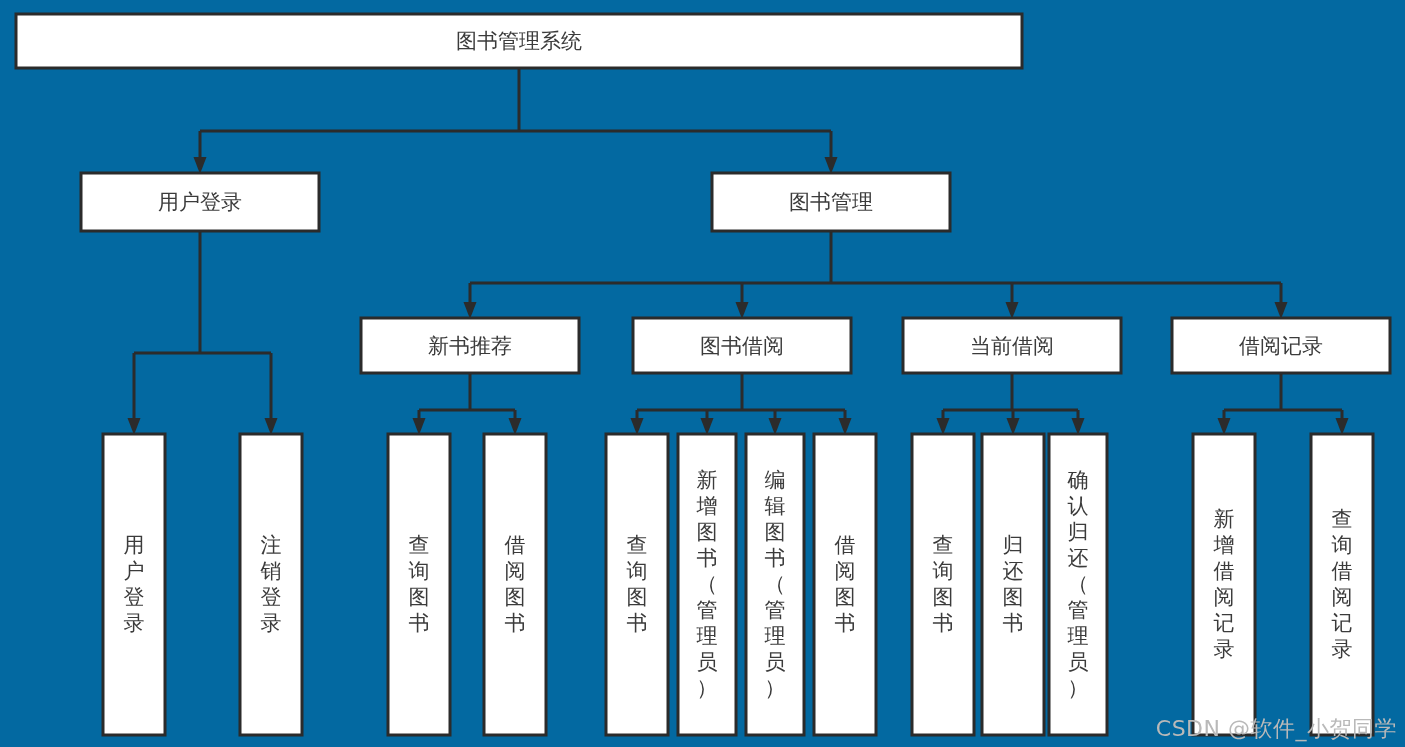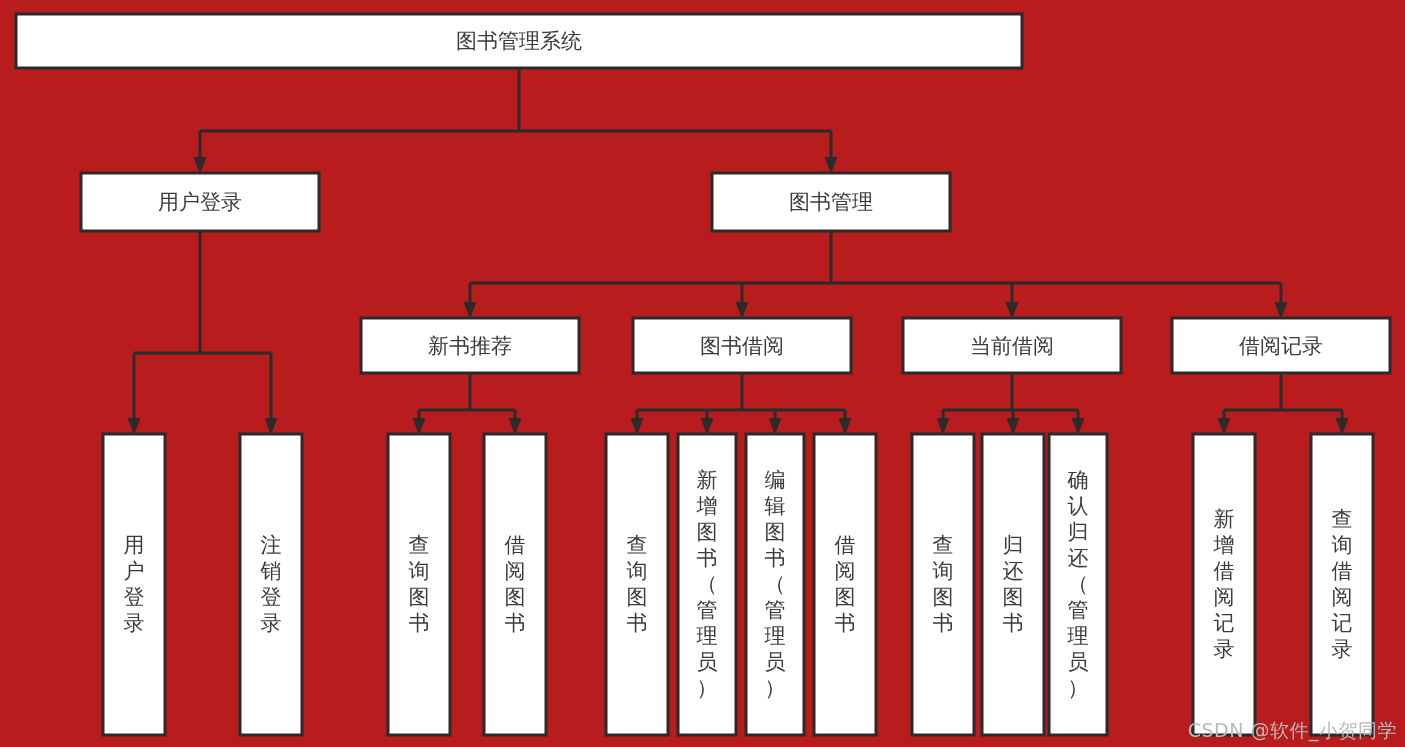--- a/index.html
+++ b/index.html
@@ -11,21 +11,21 @@
   body {
     width: 1405px;
     height: 747px;
     overflow: hidden;
     font-family: "DejaVu Sans", "Liberation Sans", sans-serif;
   }
   #diagram-root {
     position: relative;
     width: 1405px;
     height: 747px;
-    background: #b91c1c;
+    background: #0369a1;
   }
   svg#chart-svg {
     position: absolute;
     top: 0;
     left: 0;
     width: 1405px;
     height: 747px;
     display: block;
   }
   .node-box {
@@ -55,21 +55,21 @@
     font-size: 21px;
     fill: #3b3b3b;
     text-anchor: middle;
     dominant-baseline: middle;
   }
   .watermark-text {
     position: absolute;
     right: 8px;
     bottom: 3px;
     font-family: "DejaVu Sans", "Liberation Sans", sans-serif;
-    font-size: 19px;
+    font-size: 22px;
     color: #b9b9b9;
     letter-spacing: 0.5px;
     white-space: nowrap;
     user-select: none;
   }
 </style>
 </head>
 <body>
 
 <div id="diagram-root">

